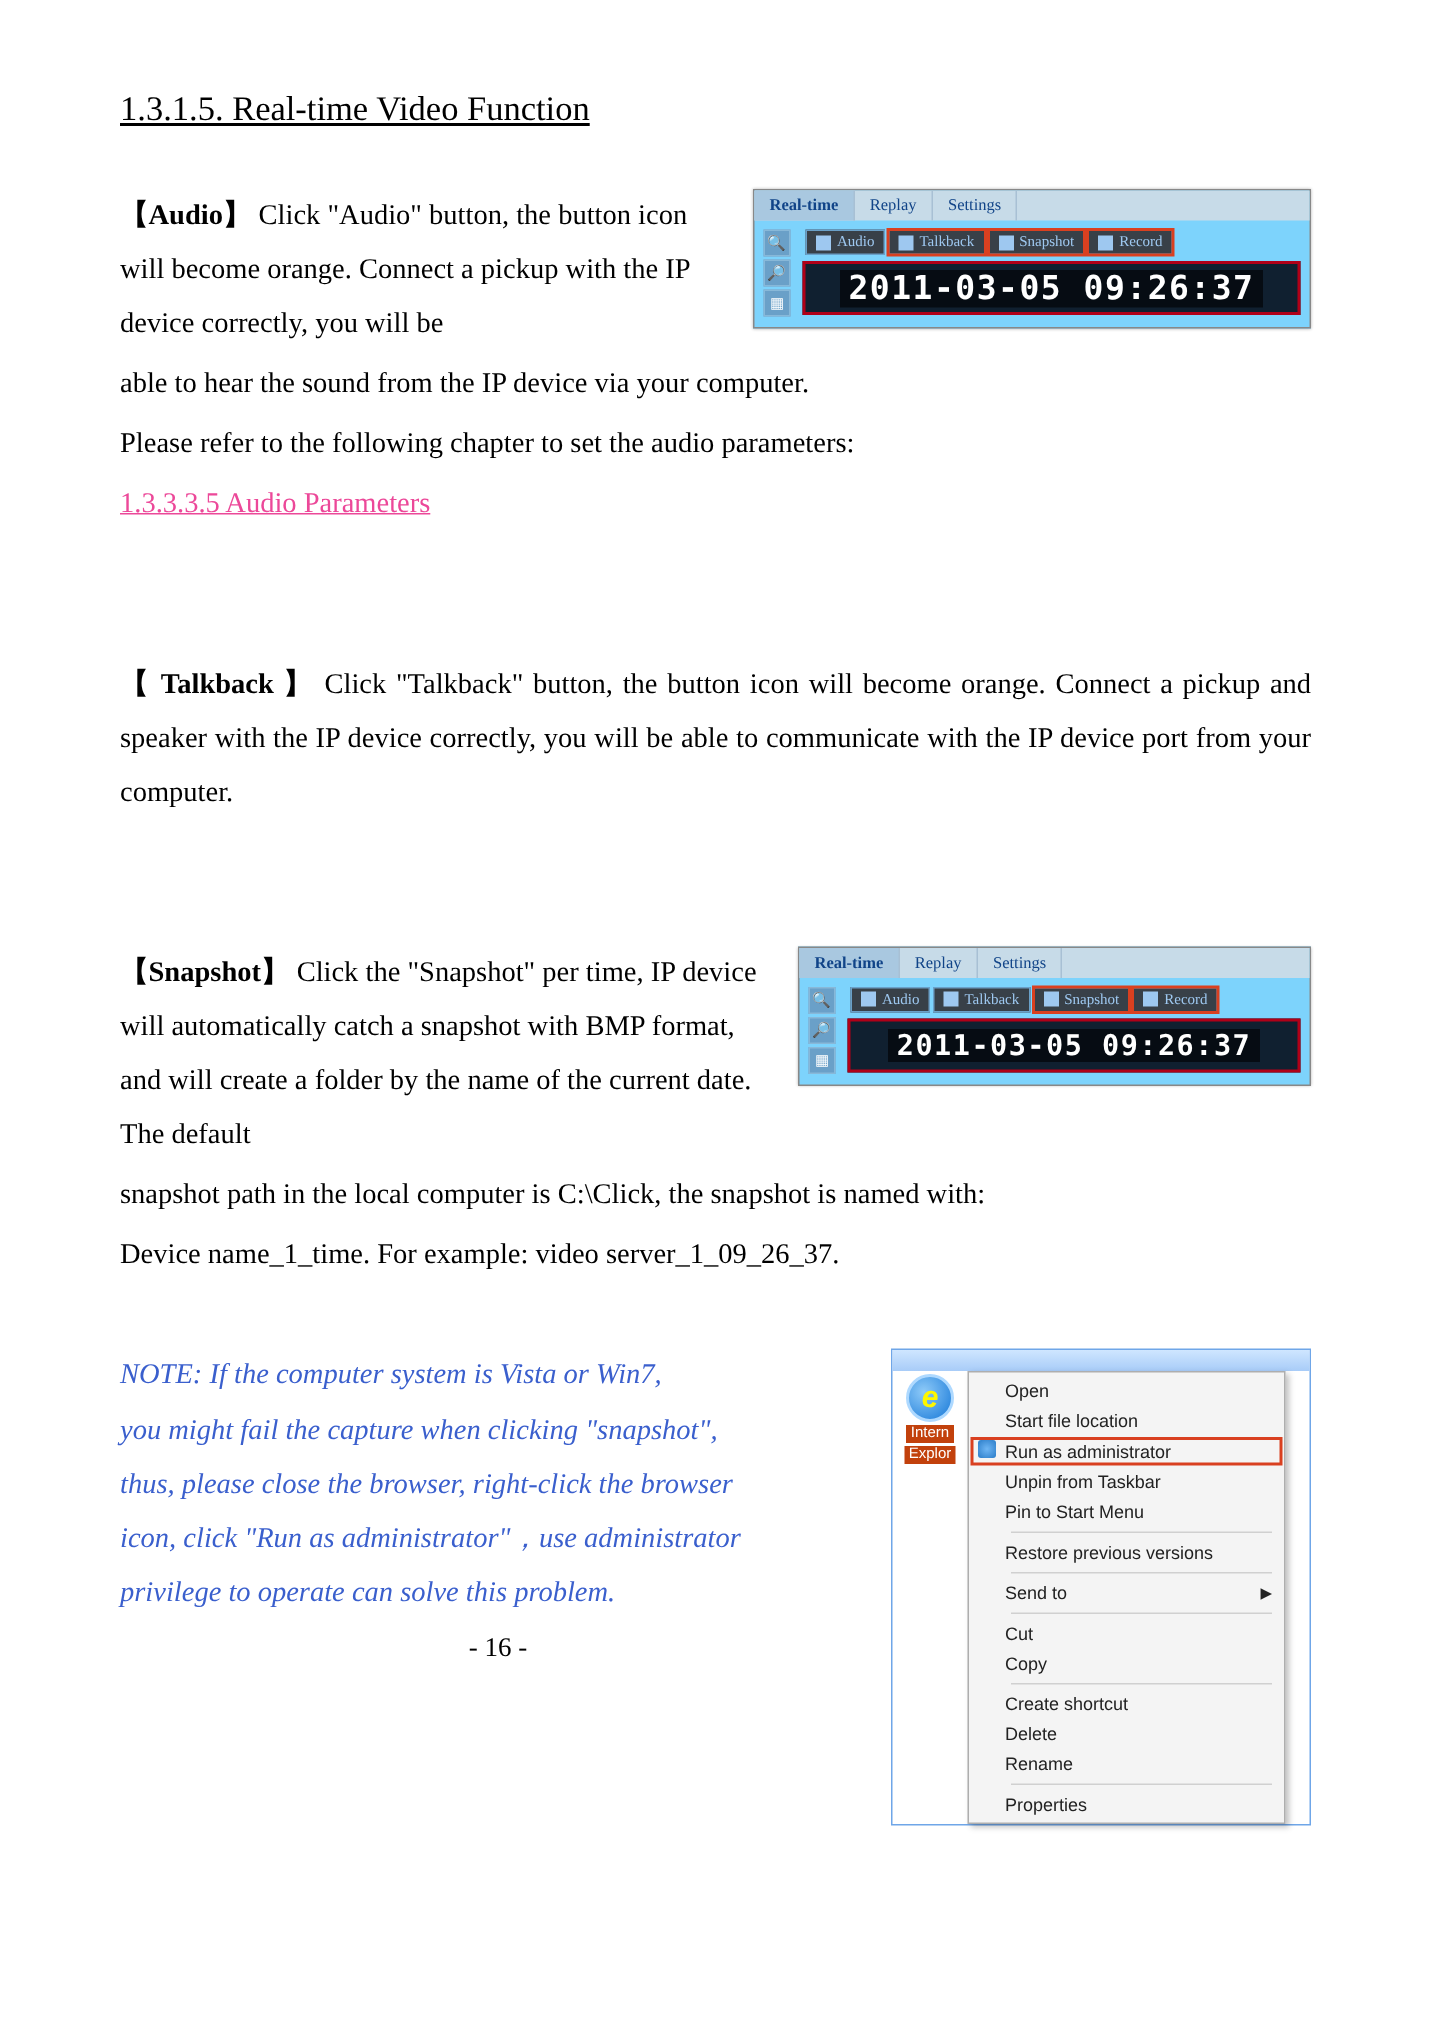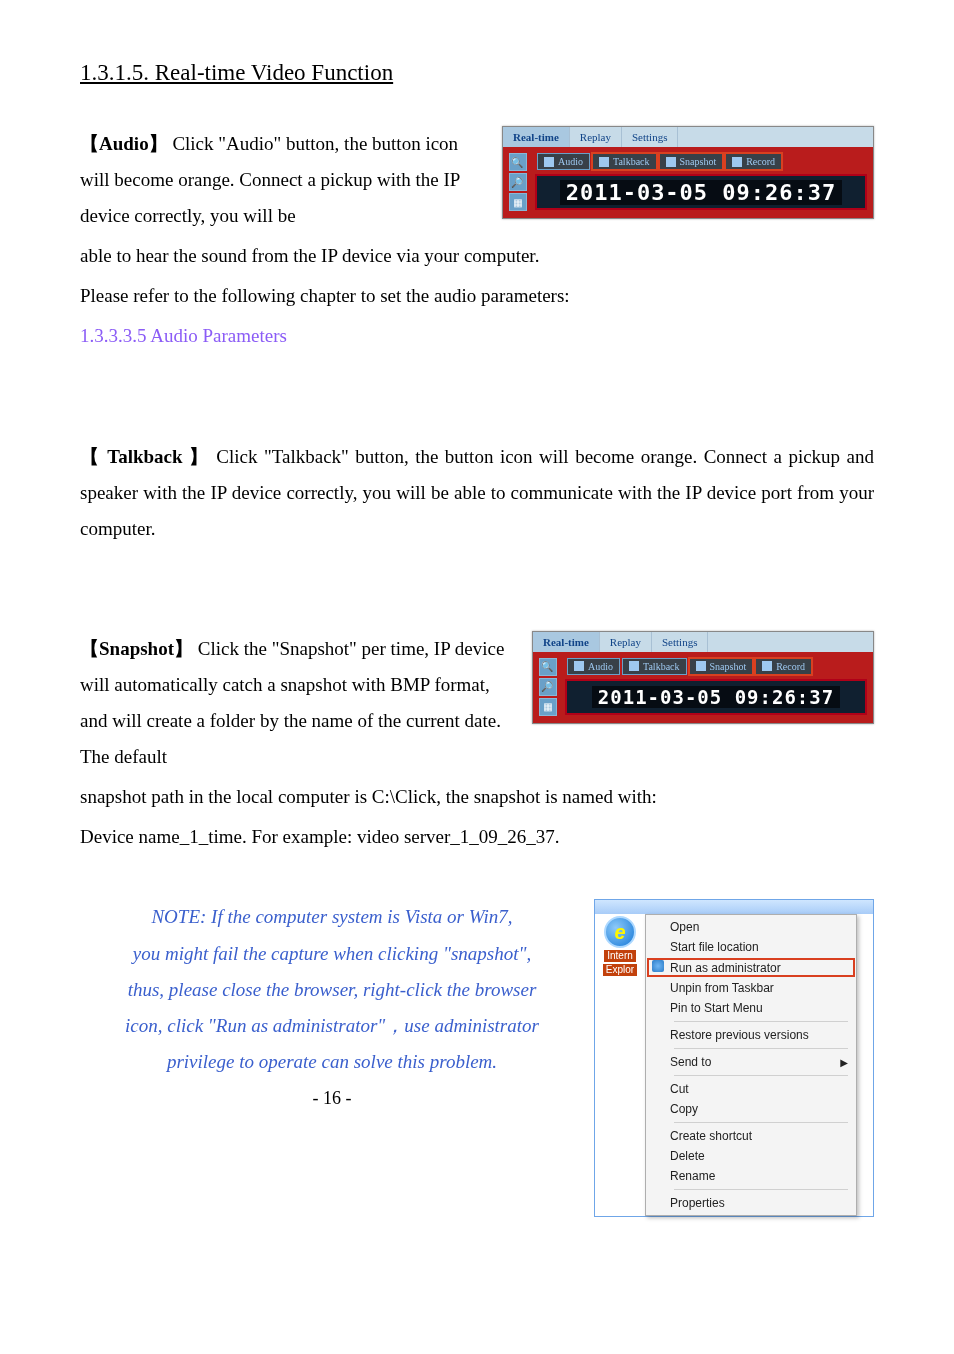--- a/index.html
+++ b/index.html
@@ -29,43 +29,43 @@
   .para.justify {
     text-align: justify;
   }
   .bracket-bold {
     font-weight: bold;
   }
   .bracket {
     font-weight: bold;
   }
   .link {
-    color: #8b5cf6;
+    color: #ec4899;
+    text-decoration: underline;
     cursor: pointer;
   }
   .section-break {
     height: 80px;
   }
   .note {
     font-style: italic;
     color: #3a5fcd;
     line-height: 1.9;
     font-size: 19px;
-    text-align: center;
   }
   .page-number {
     text-align: center;
     font-size: 18px;
     margin-top: 8px;
   }
 
   
   .figure-toolbar {
     width: 370px;
-    background: #b91c1c;
+    background: #7dd3fc;
     border: 1px solid #888;
     float: right;
     margin-left: 12px;
     margin-bottom: 6px;
     box-shadow: 0 0 2px rgba(0,0,0,0.3);
   }
   .figure-toolbar.small {
     width: 340px;
   }
   .tabs {

